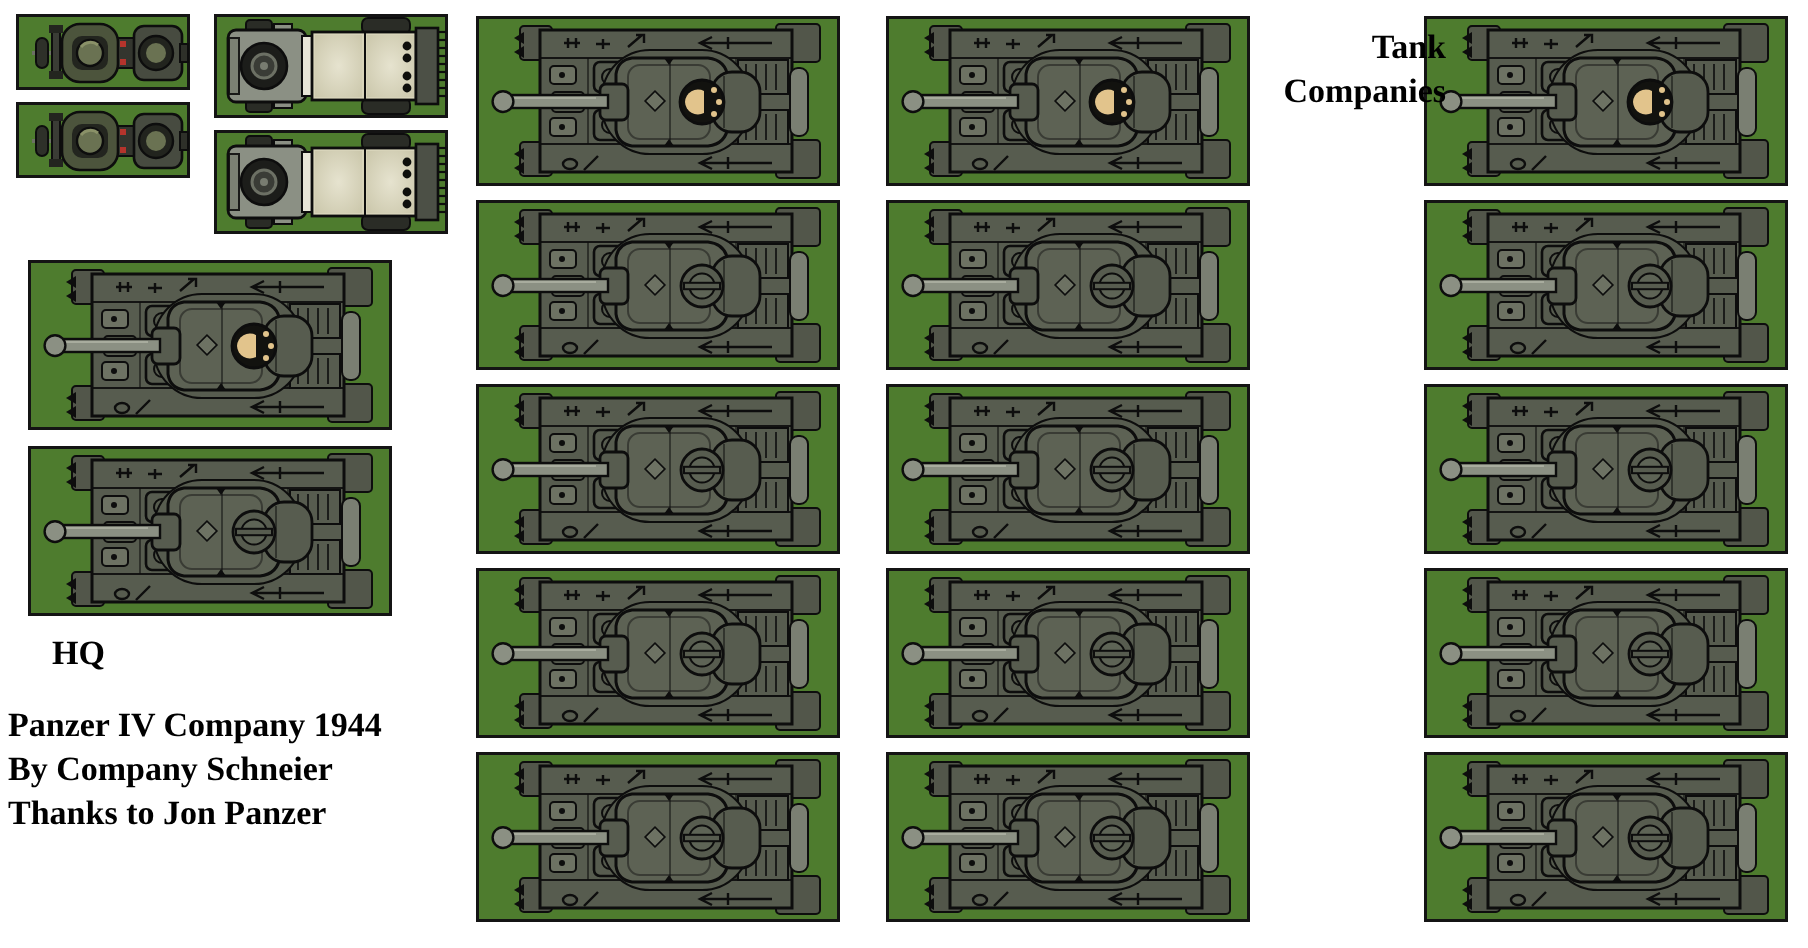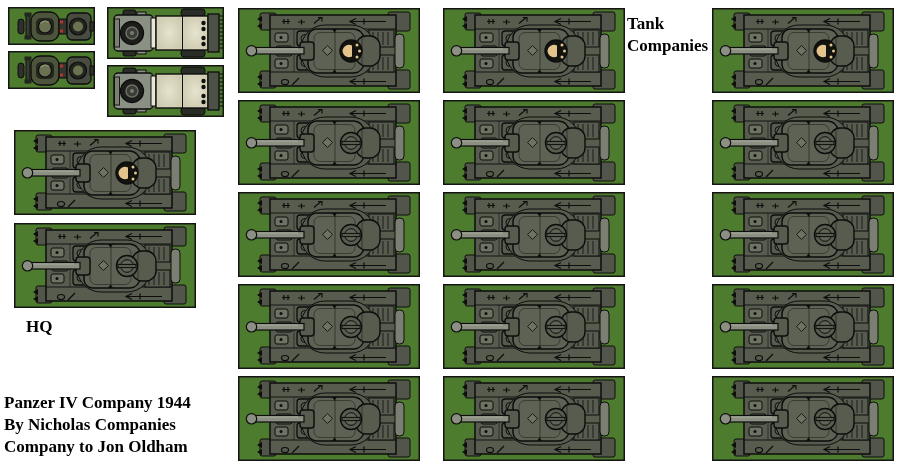--- a/index.html
+++ b/index.html
@@ -21,22 +21,22 @@
   .u-motorcycle{width:87px;height:38px;}
   #g-moto{left:8px;top:7px;gap:6px;}
   #g-truck{left:107px;top:7px;gap:6px;}
   #g-hq{left:14px;top:130px;gap:8px;}
   #g-c1{left:238px;top:8px;gap:7px;}
   #g-c2{left:443px;top:8px;gap:7px;}
   #g-c3{left:712px;top:8px;gap:7px;}
   .label{position:absolute;color:var(--text-color);font-weight:bold;
          font-size:17px;line-height:22px;}
   #hq-label{left:26px;top:316px;}
-  #credits{left:4px;top:352px;margin-top:40px;}
-  #tc-label{left:627px;top:13px;width:96px;}
+  #credits{left:4px;top:352px;}
+  #tc-label{left:627px;top:13px;width:96px;text-align:right;}
   .defs-svg{position:absolute;width:0;height:0;overflow:hidden;}
 </style>
 </head>
 <body>
 
 <svg class="defs-svg" aria-hidden="true" xmlns="http://www.w3.org/2000/svg" xmlns:xlink="http://www.w3.org/1999/xlink">
   <defs>
     <radialGradient id="canvasGrad" cx="50%" cy="50%" r="70%">
       <stop offset="0%" stop-color="#e6e3cf"></stop>
       <stop offset="100%" stop-color="#cbc7ab"></stop>
@@ -329,17 +329,17 @@
         </svg>
       </div>
     </div>
 
   <div class="label" id="hq-label">HQ</div>
 
   <div class="label" id="tc-label">Tank Companies</div>
 
   <div class="label" id="credits">
     <div>Panzer IV Company 1944</div>
-    <div>By Nicholas Companies</div>
-    <div>Company to Jon Oldham</div>
+    <div>By Company Schneier</div>
+    <div>Thanks to Jon Panzer</div>
   </div>
 
 </div>
 
 </body></html>

